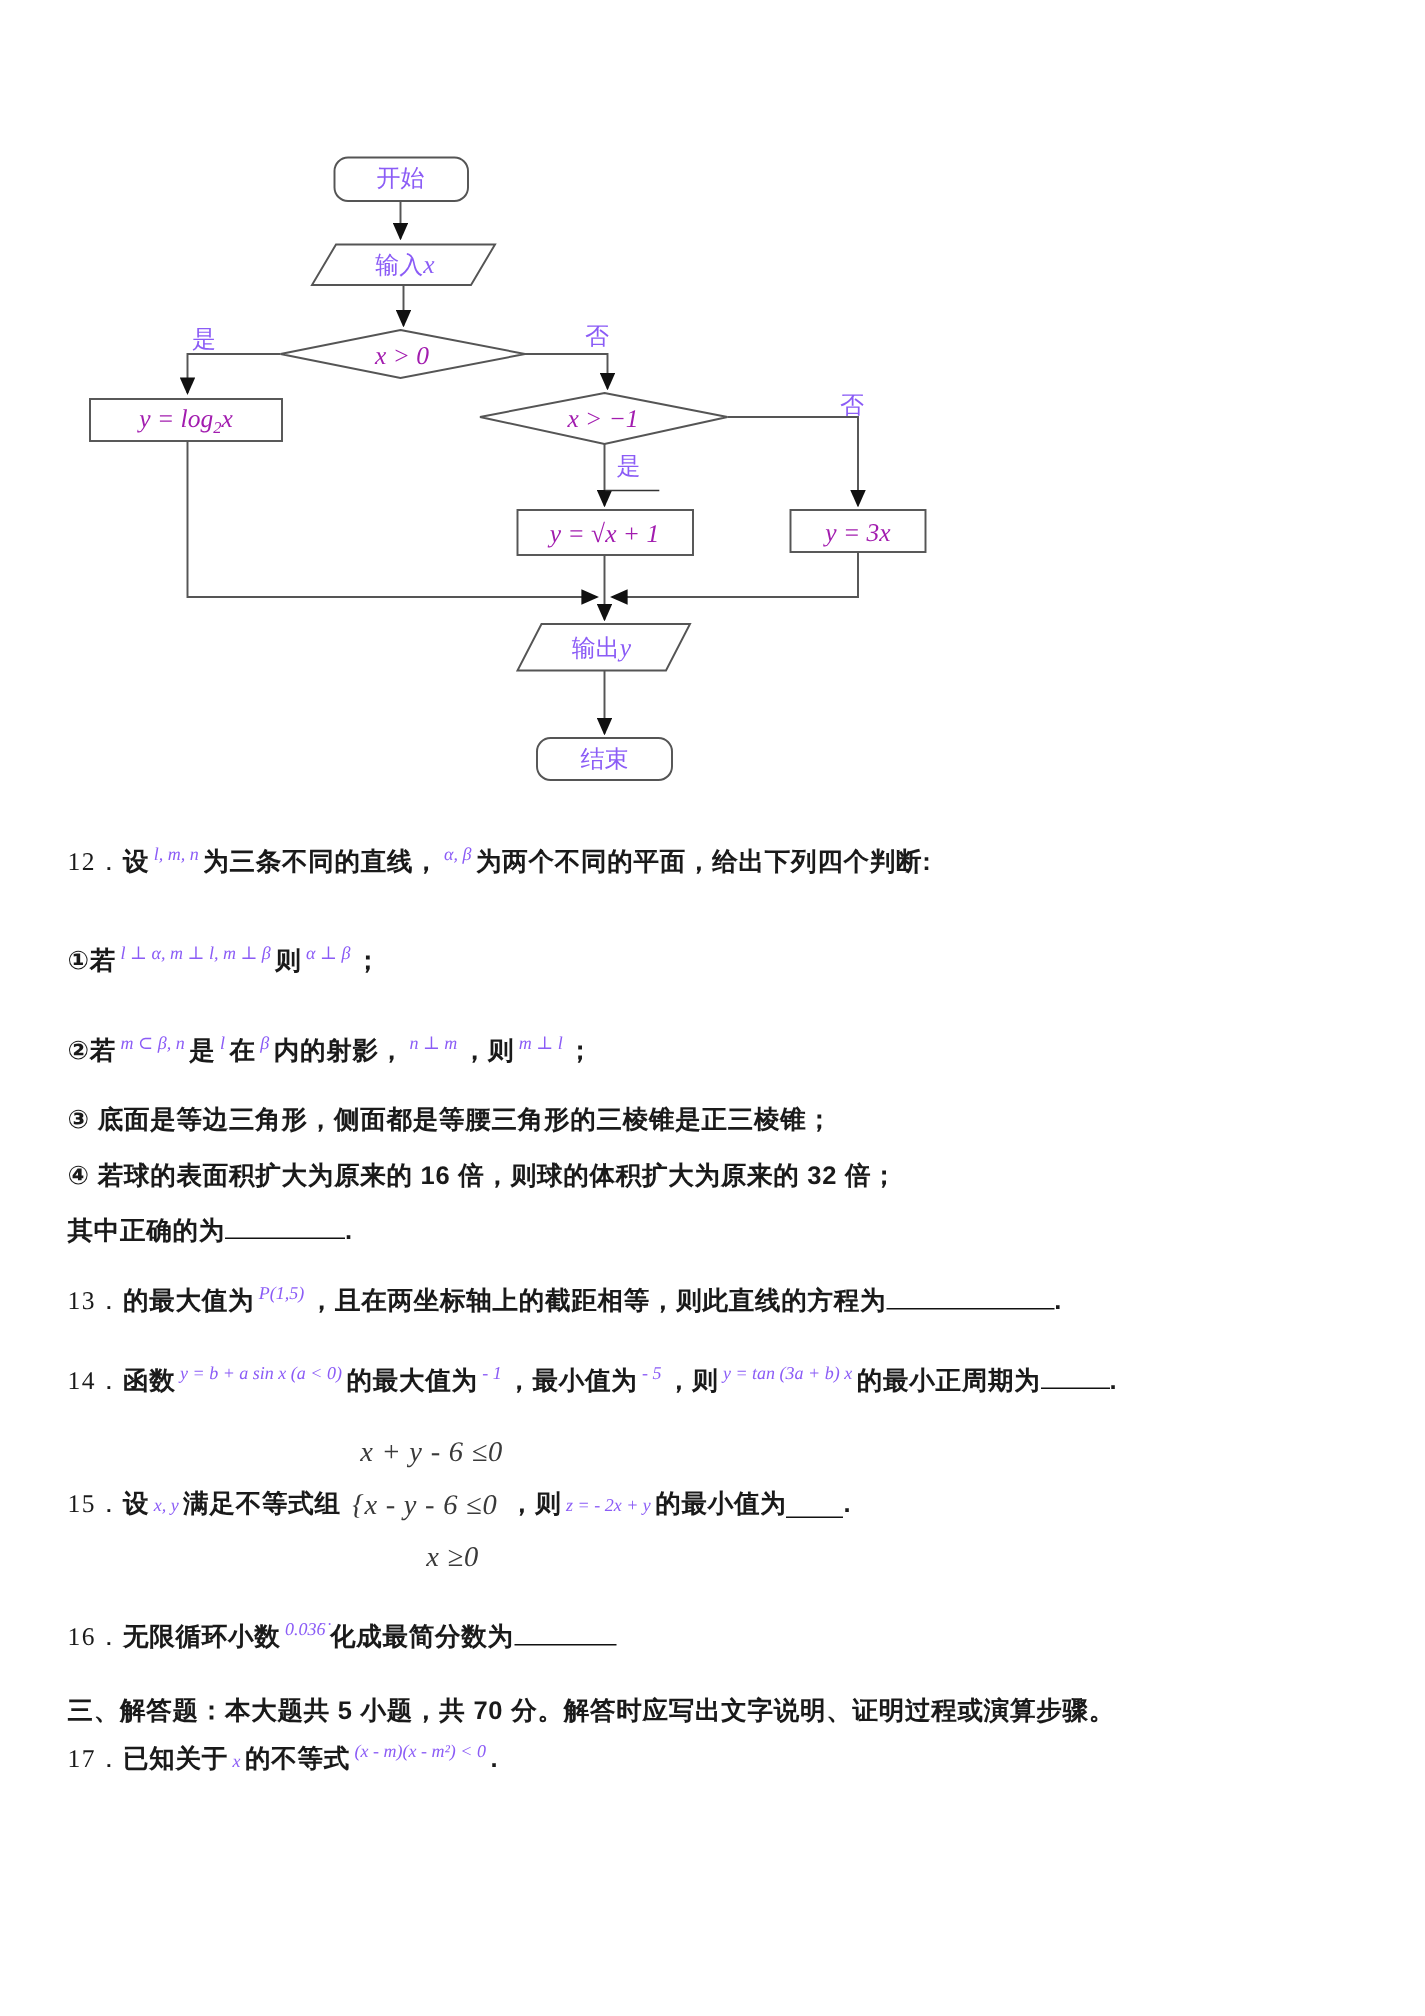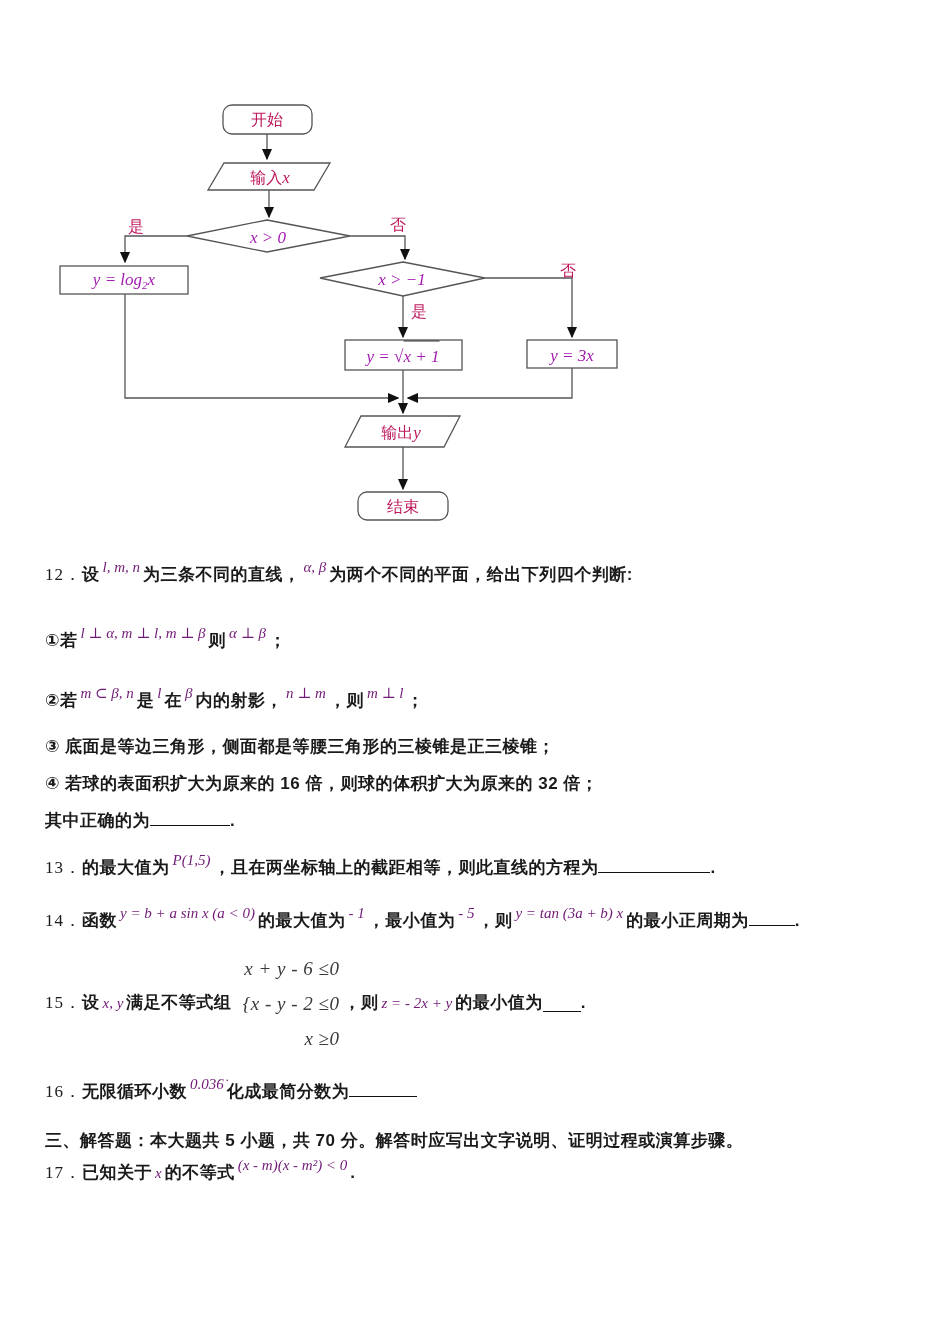--- a/index.html
+++ b/index.html
@@ -3,38 +3,38 @@
 <meta charset="utf-8">
 <style>
   html,body{margin:0;padding:0;}
   body{width:950px;height:1344px;background:#ffffff;position:relative;overflow:hidden;
        font-family:"Liberation Sans","DejaVu Sans",sans-serif;color:#1a1a1a;}
   #page{position:absolute;inset:0;background:#fff;}
 
   
   #flow-svg{position:absolute;left:0;top:100px;}
   .fl-label{position:absolute;transform:translate(-50%,-50%);white-space:nowrap;
-            font-size:16px;color:#be185d;line-height:1;}
+            font-size:16px;color:#8b5cf6;line-height:1;}
   .fl-math{font-family:"Liberation Serif","DejaVu Serif",serif;font-style:italic;font-size:17px;color:#a21caf;}
   .fl-var{font-family:"Liberation Serif","DejaVu Serif",serif;font-style:italic;font-size:17px;}
   .fl-sub{font-size:11px;vertical-align:-4px;font-style:italic;}
-  .rad{border-top:1.3px solid #333;padding-top:5px;}
+  .rad{border-top:1.3px solid #333;padding-top:19px;}
 
   
   .line{position:absolute;left:45px;white-space:nowrap;font-size:17px;line-height:26px;
         font-weight:600;letter-spacing:0.5px;}
   .line-flex{display:flex;align-items:center;font-weight:600;letter-spacing:0.5px;}
   .seg-t{font-weight:600;}
   .seg-n{font-family:"Liberation Serif","DejaVu Serif",serif;font-weight:400;letter-spacing:1px;}
   .seg-m,.seg-M{font-family:"Liberation Serif","DejaVu Serif",serif;font-style:italic;
-        font-weight:400;color:#701a75;font-size:15px;letter-spacing:0;padding:0 3px;}
+        font-weight:400;color:#8b5cf6;font-size:12px;letter-spacing:0;padding:0 3px;}
   .seg-M{position:relative;top:-0.55em;}
   .seg-u{display:inline-block;border-bottom:1.6px solid #111;height:1.05em;vertical-align:baseline;}
   .sys{display:inline-block;vertical-align:middle;font-family:"Liberation Serif","DejaVu Serif",serif;
-       font-style:italic;font-weight:400;color:#3a3a3a;font-size:19px;text-align:right;margin:0 4px;}
+       font-style:italic;font-weight:400;color:#3a3a3a;font-size:19px;text-align:center;margin:0 4px;}
   .sysrow{display:block;line-height:35px;white-space:pre;}
   .sysrow.r0{padding-left:9px;}
   .sysrow.r2{padding-left:37px;}
 </style>
 </head>
 <body>
 
 <div id="page">
 
   <svg id="flow-svg" width="950" height="440" viewBox="0 0 950 440">
@@ -100,21 +100,21 @@
   <div class="line" style="top:807px"><span class="seg-t">其中正确的为</span><span class="seg-u" style="width: 80px;"></span><span class="seg-t">.</span></div>
   <div class="line" style="top:854px"><span class="seg-n">13．</span><span class="seg-t">的最大值为</span><span class="seg-M">P(1,5)</span><span class="seg-t">，且在两坐标轴上的截距相等，则此直线的方程为</span><span class="seg-u" style="width: 112px;"></span><span class="seg-t">.</span></div>
   <div class="line" style="top:907px"><span class="seg-n">14．</span><span class="seg-t">函数</span><span class="seg-M">y = b + a sin x (a &lt; 0)</span><span class="seg-t">的最大值为</span><span class="seg-M">- 1</span><span class="seg-t">，最小值为</span><span class="seg-M">- 5</span><span class="seg-t">，则</span><span class="seg-M">y = tan (3a + b) x</span><span class="seg-t">的最小正周期为</span><span class="seg-u" style="width: 46px;"></span><span class="seg-t">.</span></div>
   <div class="line line-flex" style="position:absolute;left:45px;top:957px;height:92px;font-size:17px;">
       <span class="seg-n">15．</span>
       <span class="seg-t">设</span>
       <span class="seg-m">x, y</span>
       <span class="seg-t">满足不等式组</span>
       <span class="sys">
         <span class="sysrow r0">x + y - 6 ≤0</span>
-        <span class="sysrow r1">{x - y - 2 ≤0</span>
+        <span class="sysrow r1">{x - y - 6 ≤0</span>
         <span class="sysrow r2">x ≥0</span>
       </span>
       <span class="seg-t">，则</span>
       <span class="seg-m">z = - 2x + y</span>
       <span class="seg-t">的最小值为</span>
       <span class="seg-u" style="width: 38px;"></span>
       <span class="seg-t">.</span>
     </div>
   <div class="line" style="top:1078px"><span class="seg-n">16．</span><span class="seg-t">无限循环小数</span><span class="seg-M">0.03̇6̇</span><span class="seg-t">化成最简分数为</span><span class="seg-u" style="width: 68px;"></span></div>
   <div class="line" style="top:1128px"><span class="seg-t">三、解答题：本大题共 5 小题，共 70 分。解答时应写出文字说明、证明过程或演算步骤。</span></div>

